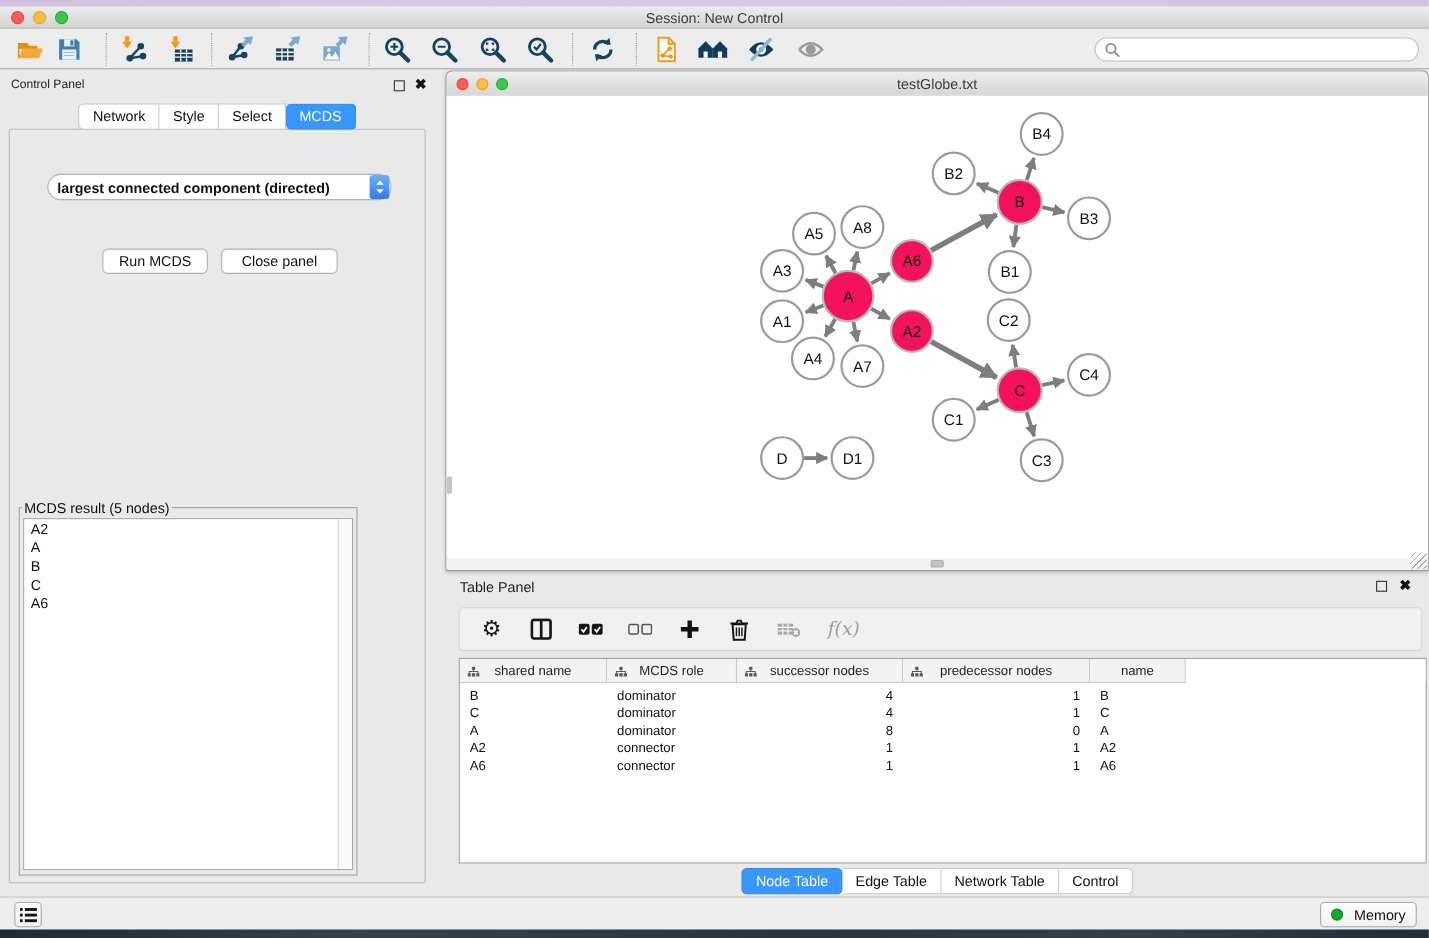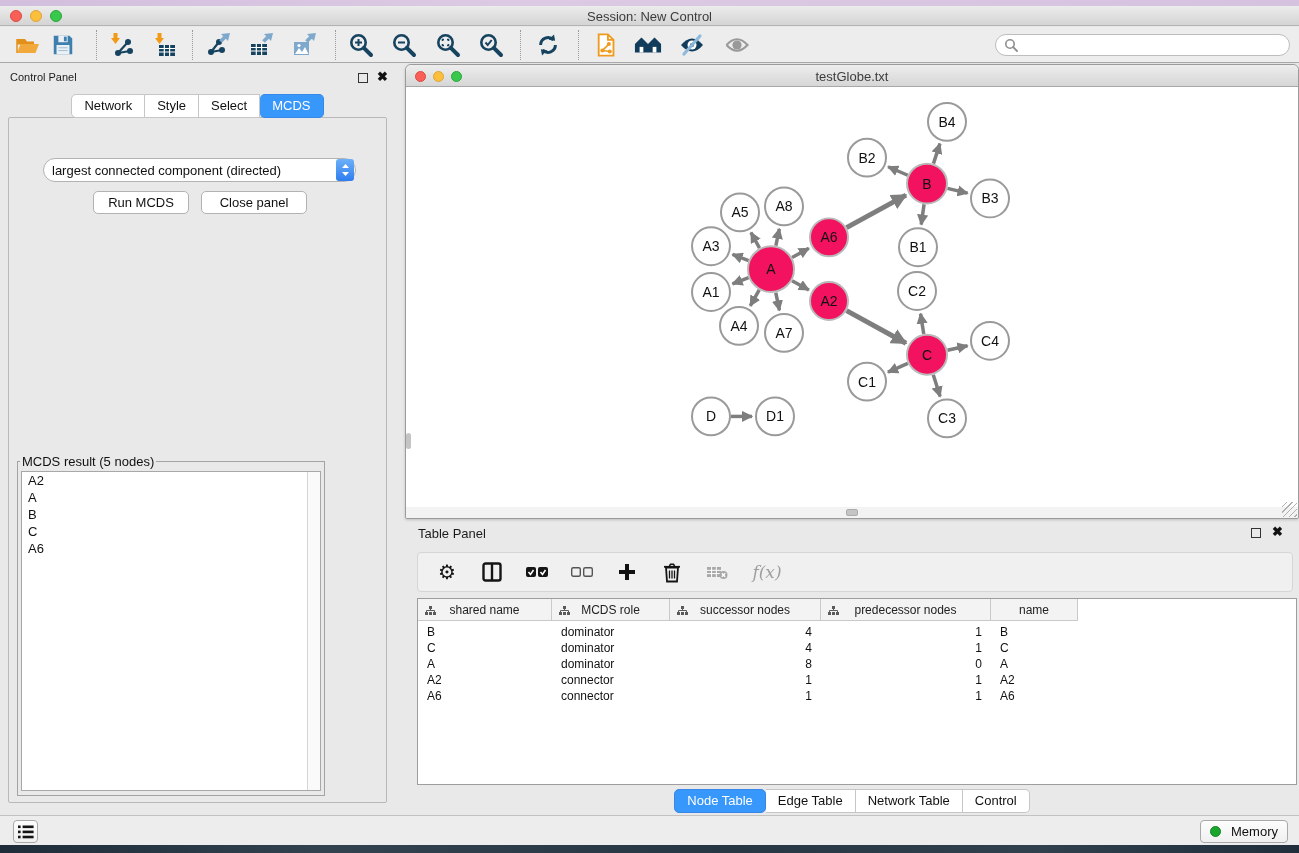--- a/index.html
+++ b/index.html
@@ -48,28 +48,28 @@
   .seg-tab:first-child { border-left:1px solid #c6c6c6; border-radius:5px 0 0 5px; }
   .seg-tab:last-child { border-radius:0 5px 5px 0; }
   .seg-tab.active { background:#3797fb; border-color:#3787e8; color:#fff; border-radius:5px; }
 
   .cp-tabs-wrap { position:absolute; left:0; top:94px; width:395px; display:flex;
                   justify-content:center; z-index:3; }
   .cp-body { position:absolute; left:8px; top:117px; width:379px; height:686px;
              background:#e9e9e9; border:1px solid #b9b9b9; border-radius:2px; }
   .opt-label { position:absolute; left:0; right:0; top:20px; text-align:center; font-size:13px; color:#111; }
   .combo { position:absolute; left:34px; top:40px; width:313px; height:24px; background:#fff;
-           border:1px solid #b2b2b2; border-radius:12px; display:flex; align-items:center; }
+           border:1px solid #b2b2b2; border-radius:12px; display:flex; align-items:center;font-weight:bold; }
   .combo .combo-text { flex:1; font-size:13px; color:#111; padding:0 8px; white-space:nowrap; overflow:hidden; }
   .combo .stepper { width:18px; height:22px; border-radius:3px;
            background:linear-gradient(#6cb0f8,#2e7df0); display:flex; align-items:center;
            justify-content:center; margin-right:1px; }
   .btn { position:absolute; height:23px; background:#fff; border:1px solid #b2b2b2;
          border-radius:5px; font-size:13px; color:#111; display:flex; align-items:center;
-         justify-content:center; }
+         justify-content:center;margin-top:35px; }
   .btn-run { left:84px; top:73px; width:96px; }
   .btn-closepanel { left:192px; top:73px; width:106px; }
 
   fieldset.mcds-box { position:absolute; left:8px; top:336px; width:308px; height:342px;
             border:1px solid #a3a3a3; background:transparent; }
   fieldset.mcds-box legend { font-size:13px; color:#111; padding:0 2px; margin-left:2px; }
   .mcds-list { position:absolute; left:3px; top:2px; right:3px; bottom:4px; background:#fff;
             border:1px solid #a8a8a8; overflow:hidden; }
   .mcds-scroll { position:absolute; right:0; top:0; bottom:0; width:13px; background:#fafafa;
             border-left:1px solid #d5d5d5; }

